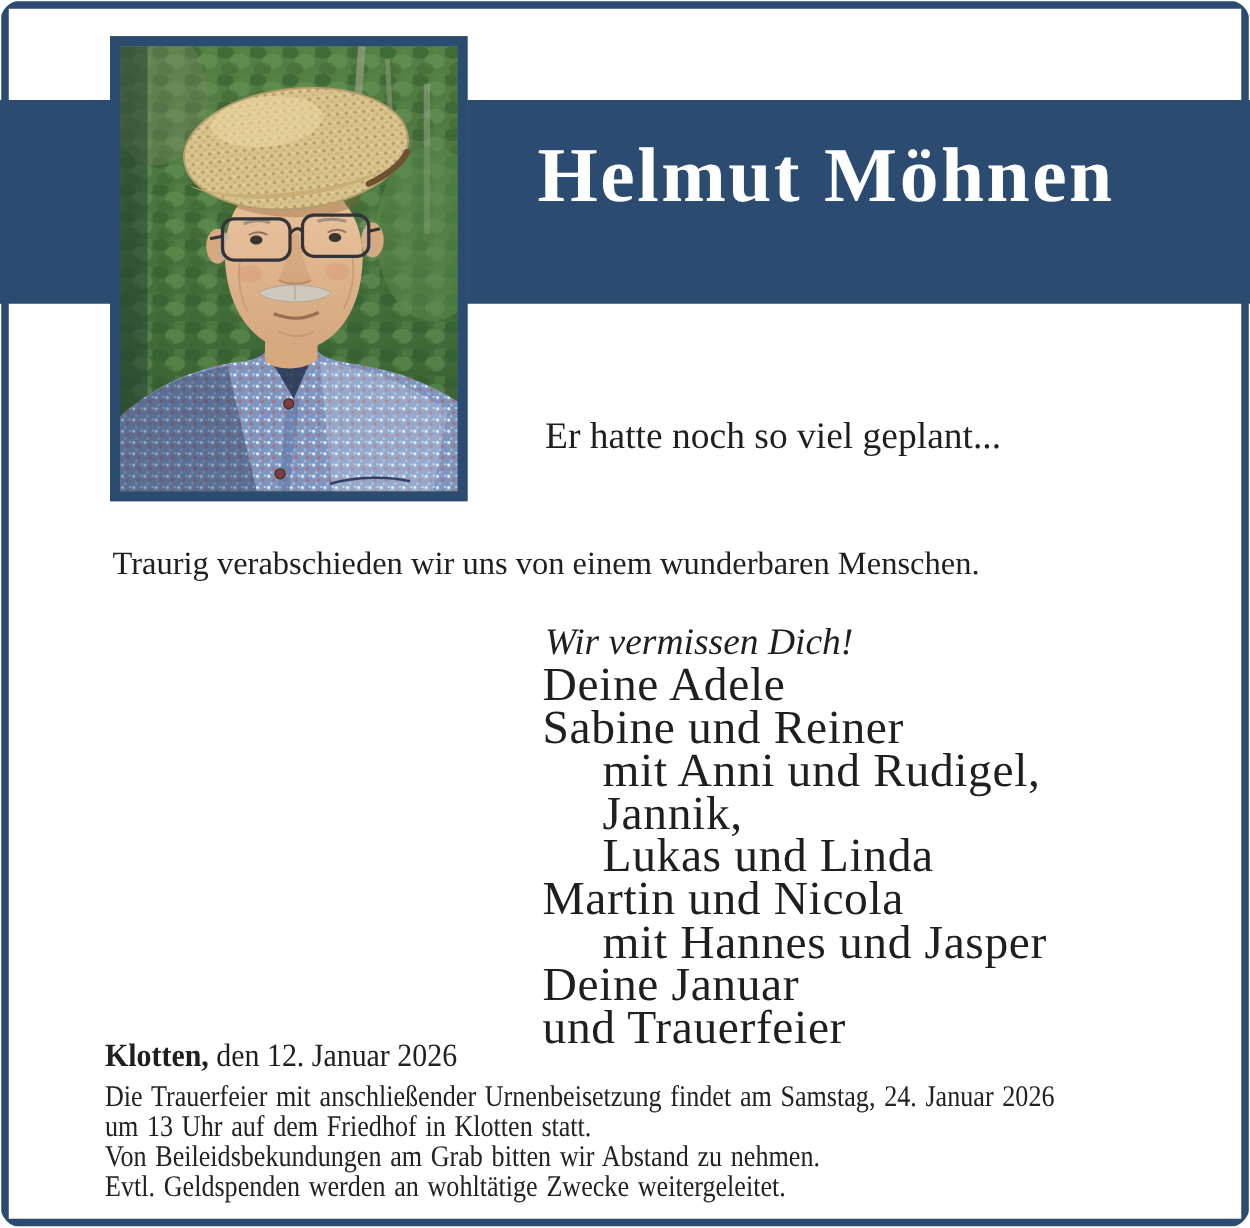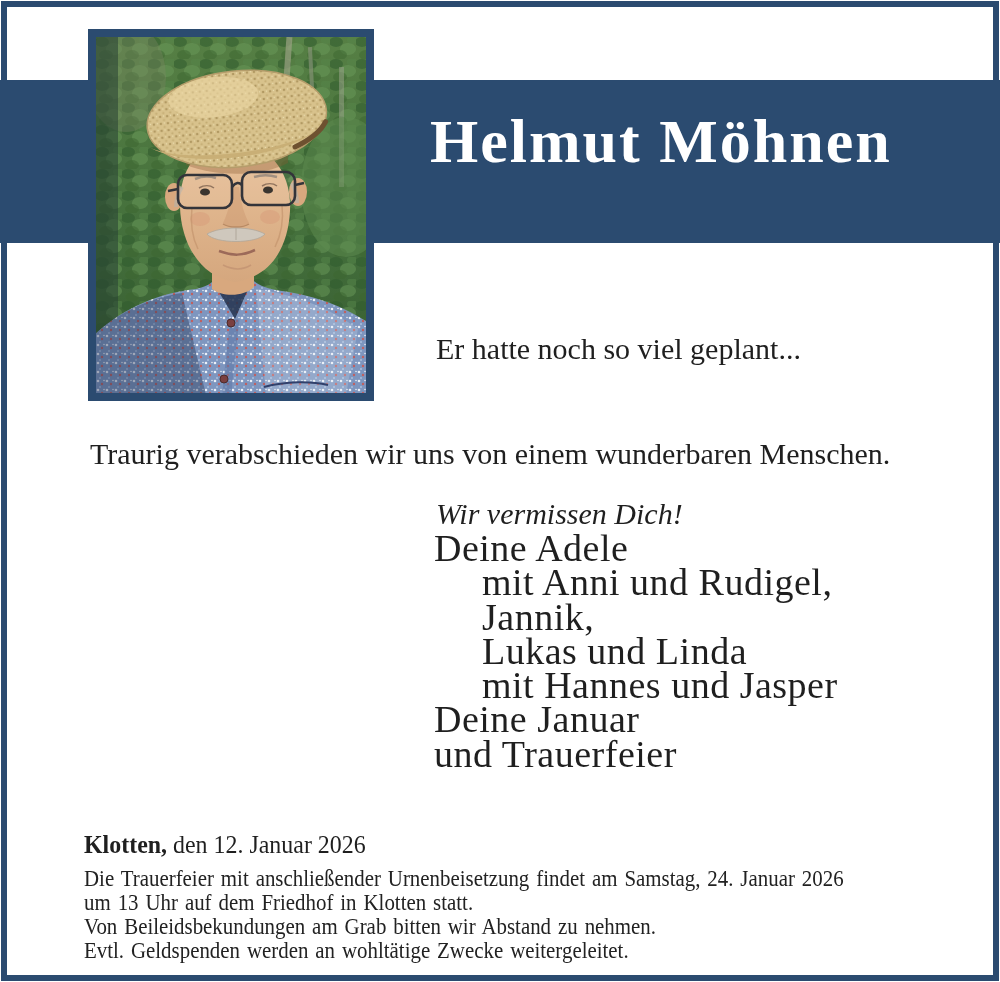--- a/index.html
+++ b/index.html
@@ -1,19 +1,20 @@
 <!DOCTYPE html>
 <html><head>
 <meta charset="utf-8">
 <style>
   html,body{margin:0;padding:0;background:#ffffff;}
   .page{
     position:relative;width:1000px;height:982px;overflow:hidden;
     background:#ffffff;font-family:"Liberation Serif","DejaVu Serif",serif;
     color:#1f1f1f;
+    border-radius:18px;
   }
   .frame{
     position:absolute;left:1px;top:1px;right:1px;bottom:1px;
     border:6px solid #2b4b70;pointer-events:none;z-index:3;
   }
   .band{
     position:absolute;left:0;top:80px;width:1000px;height:163px;
     background:#2b4b70;z-index:1;
   }
   .photo{
@@ -28,21 +29,21 @@
   }
   .dates{
     position:absolute;left:433px;top:184px;z-index:5;
     font-size:30px;color:#ffffff;letter-spacing:1px;white-space:nowrap;line-height:1.1;
   }
   .dates .death{margin-left:50px;}
   .line-geplant{
     position:absolute;left:436px;top:332px;font-size:30px;white-space:nowrap;line-height:1.1;
   }
   .line-traurig{
-    position:absolute;left:90px;top:437px;font-size:30px;white-space:nowrap;line-height:1.1;text-align:center;
+    position:absolute;left:90px;top:437px;font-size:26px;white-space:nowrap;line-height:1.1;text-align:center;
   }
   .line-vermissen{
     position:absolute;left:436px;top:497px;font-size:30px;white-space:nowrap;line-height:1.1;font-style:italic;
   }
   .mourners{
     position:absolute;left:434px;top:531px;font-size:38px;font-weight:normal;
     letter-spacing:.5px;line-height:34.3px;white-space:nowrap;
   }
   .mourners .indent{padding-left:48px;}
   .place-date{
@@ -170,23 +171,25 @@
 
 
   <div class="line-geplant">Er hatte noch so viel geplant...</div>
 
   <div class="line-traurig">Traurig verabschieden wir uns von einem wunderbaren Menschen.</div>
 
   <div class="line-vermissen">Wir vermissen Dich!</div>
 
   <div class="mourners">
     <div>Deine Adele</div>
+    <div>Sabine und Reiner</div>
     <div class="indent">mit Anni und Rudigel,</div>
     <div class="indent">Jannik,</div>
     <div class="indent">Lukas und Linda</div>
+    <div>Martin und Nicola</div>
     <div class="indent">mit Hannes und Jasper</div>
     <div>Deine Januar</div>
     <div>und Trauerfeier</div>
   </div>
 
   <div class="place-date">
     <span class="place">Klotten,</span><span> den 12. Januar 2026</span>
   </div>
 
   <div class="notice">

